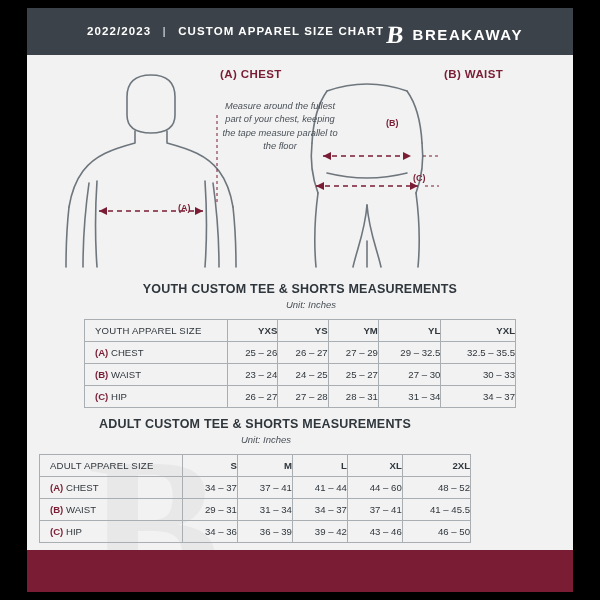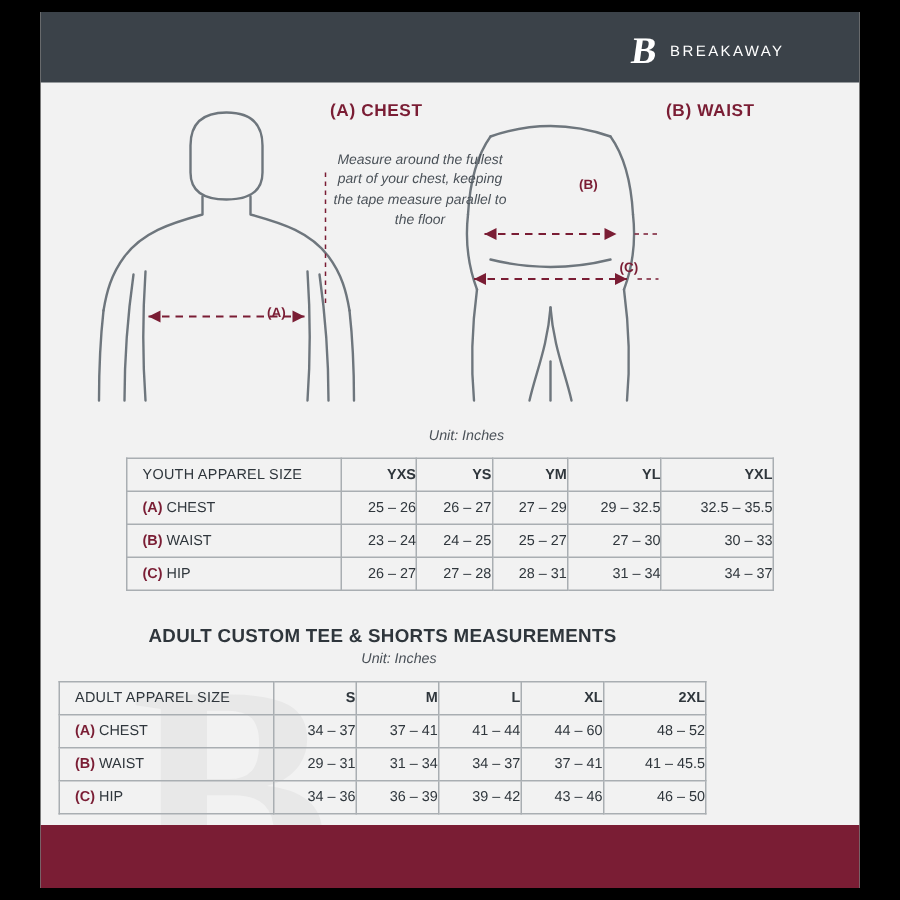--- a/index.html
+++ b/index.html
@@ -65,23 +65,23 @@
     gap: 9px;
   }
   .brand-mark {
     font-family: "Liberation Serif", serif;
     font-size: 25px;
     font-weight: bold;
     line-height: 1;
     transform: skewX(-8deg);
   }
   .brand-name {
-    font-size: 10px;
+    font-size: 15px;
     letter-spacing: 1.6px;
-    font-weight: normal;
+    font-weight: bold;
   }
   .footer {
     position: absolute;
     left: 0;
     bottom: 0;
     width: 546px;
     height: 42px;
     background: #7a1d34;
   }
   
@@ -157,20 +157,25 @@
   .section-adult { position: absolute; left: 0; top: 409px; width: 456px; }
 </style>
 </head>
 <body>
 
 <div class="page">
 
   <div class="watermark">B</div>
 
   <div class="header">
+    <div class="header-left">
+      <span>2022/2023</span>
+      <span class="sep">|</span>
+      <span>CUSTOM APPAREL SIZE CHART</span>
+    </div>
     <div class="brand">
       <span class="brand-mark">B</span>
       <span class="brand-name">BREAKAWAY</span>
     </div>
   </div>
 
   <div class="figure">
 
     <svg width="546" height="222" viewBox="0 0 546 222" style="position:absolute;left:0;top:0;">
 
@@ -240,20 +245,21 @@
       <div class="callout-title">(B) WAIST</div>
     </div>
 
 
     <div class="label-a">(A)</div>
     <div class="label-b">(B)</div>
     <div class="label-c">(C)</div>
   </div>
 
   <div class="section-youth">
+    <div class="tbl-title">YOUTH CUSTOM TEE &amp; SHORTS MEASUREMENTS</div>
     <div class="tbl-sub">Unit: Inches</div>
     <table>
       <thead>
         <tr>
           <th class="rowhead">YOUTH APPAREL SIZE</th>
           <th class="colhead">YXS</th>
           <th class="colhead">YS</th>
           <th class="colhead">YM</th>
           <th class="colhead">YL</th>
           <th class="colhead">YXL</th>

